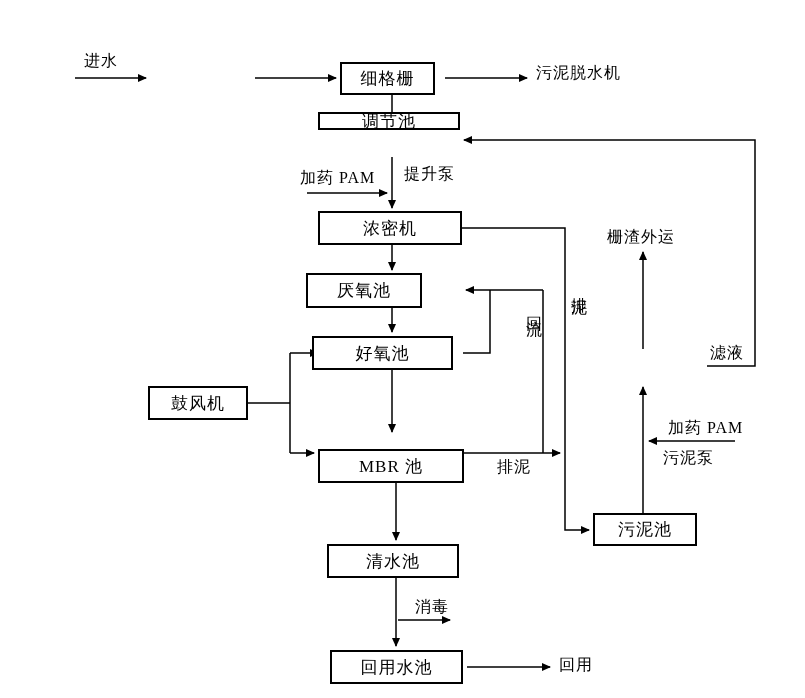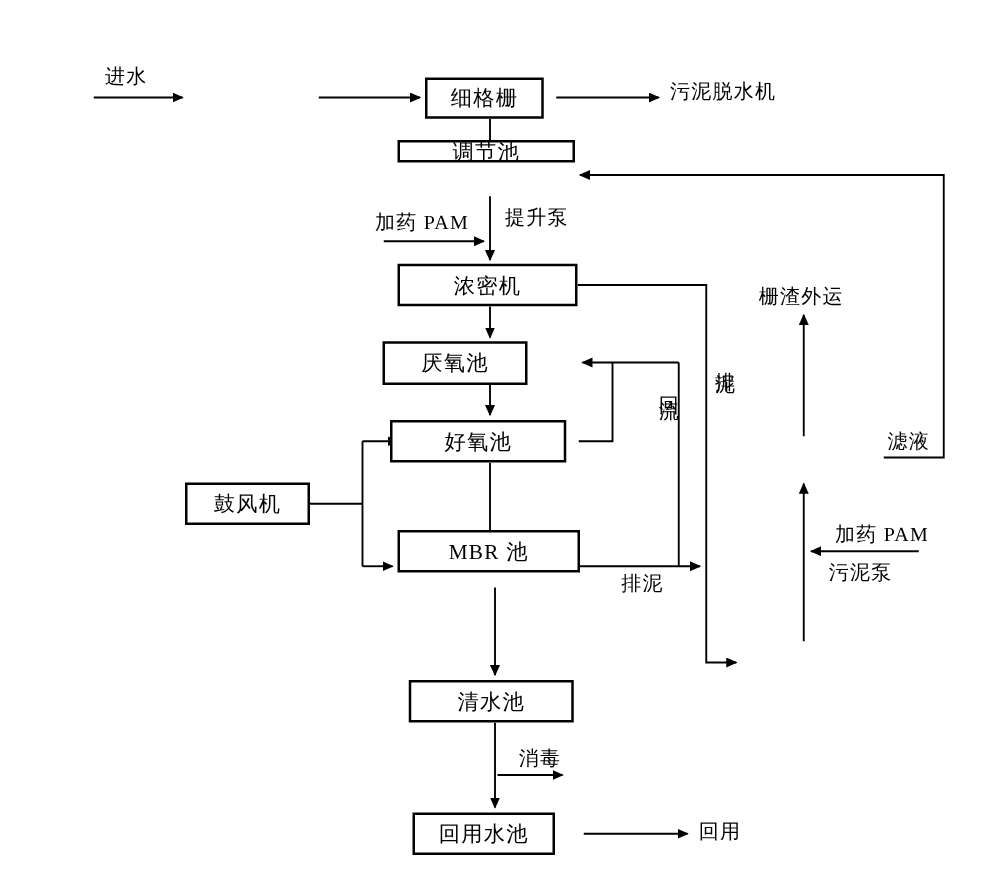--- a/index.html
+++ b/index.html
@@ -54,23 +54,24 @@
     <polyline points="707,366 755,366 755,140 464,140" marker-end="url(#ah)"></polyline>
     <line x1="398" y1="620" x2="450" y2="620" marker-end="url(#ah)"></line>
   </svg>
 
   <div class="node" style="left:340px;top:62px;width:95px;height:33px">细格栅</div>
   <div class="node" style="left:318px;top:112px;width:142px;height:18px">调节池</div>
   <div class="node" style="left:318px;top:211px;width:144px;height:34px">浓密机</div>
   <div class="node" style="left:306px;top:273px;width:116px;height:35px">厌氧池</div>
   <div class="node" style="left:312px;top:336px;width:141px;height:34px">好氧池</div>
   <div class="node" style="left:148px;top:386px;width:100px;height:34px">鼓风机</div>
-  <div class="node" style="left:318px;top:424px;width:146px;height:34px">MBR 池</div>
+  <div class="node" style="left:318px;top:449px;width:146px;height:34px">MBR 池</div>
   <div class="node" style="left:327px;top:544px;width:132px;height:34px">清水池</div>
-  <div class="node" style="left:330px;top:650px;width:114px;height:34px">回用水池</div>
+  <div class="node" style="left:330px;top:650px;width:133px;height:34px">回用水池</div>
+  <div class="node" style="left:593px;top:513px;width:104px;height:33px">污泥池</div>
 
   <div class="lbl" style="left:84px;top:51px">进水</div>
   <div class="lbl" style="left:536px;top:63px">污泥脱水机</div>
   <div class="lbl" style="left:300px;top:168px">加药 PAM</div>
   <div class="lbl" style="left:404px;top:164px">提升泵</div>
   <div class="lbl" style="left:607px;top:227px">栅渣外运</div>
   <div class="lbl vert" style="left:568px;top:284px">排泥</div>
   <div class="lbl vert" style="left:523px;top:304px">回流</div>
   <div class="lbl" style="left:710px;top:343px">滤液</div>
   <div class="lbl" style="left:668px;top:418px">加药 PAM</div>

